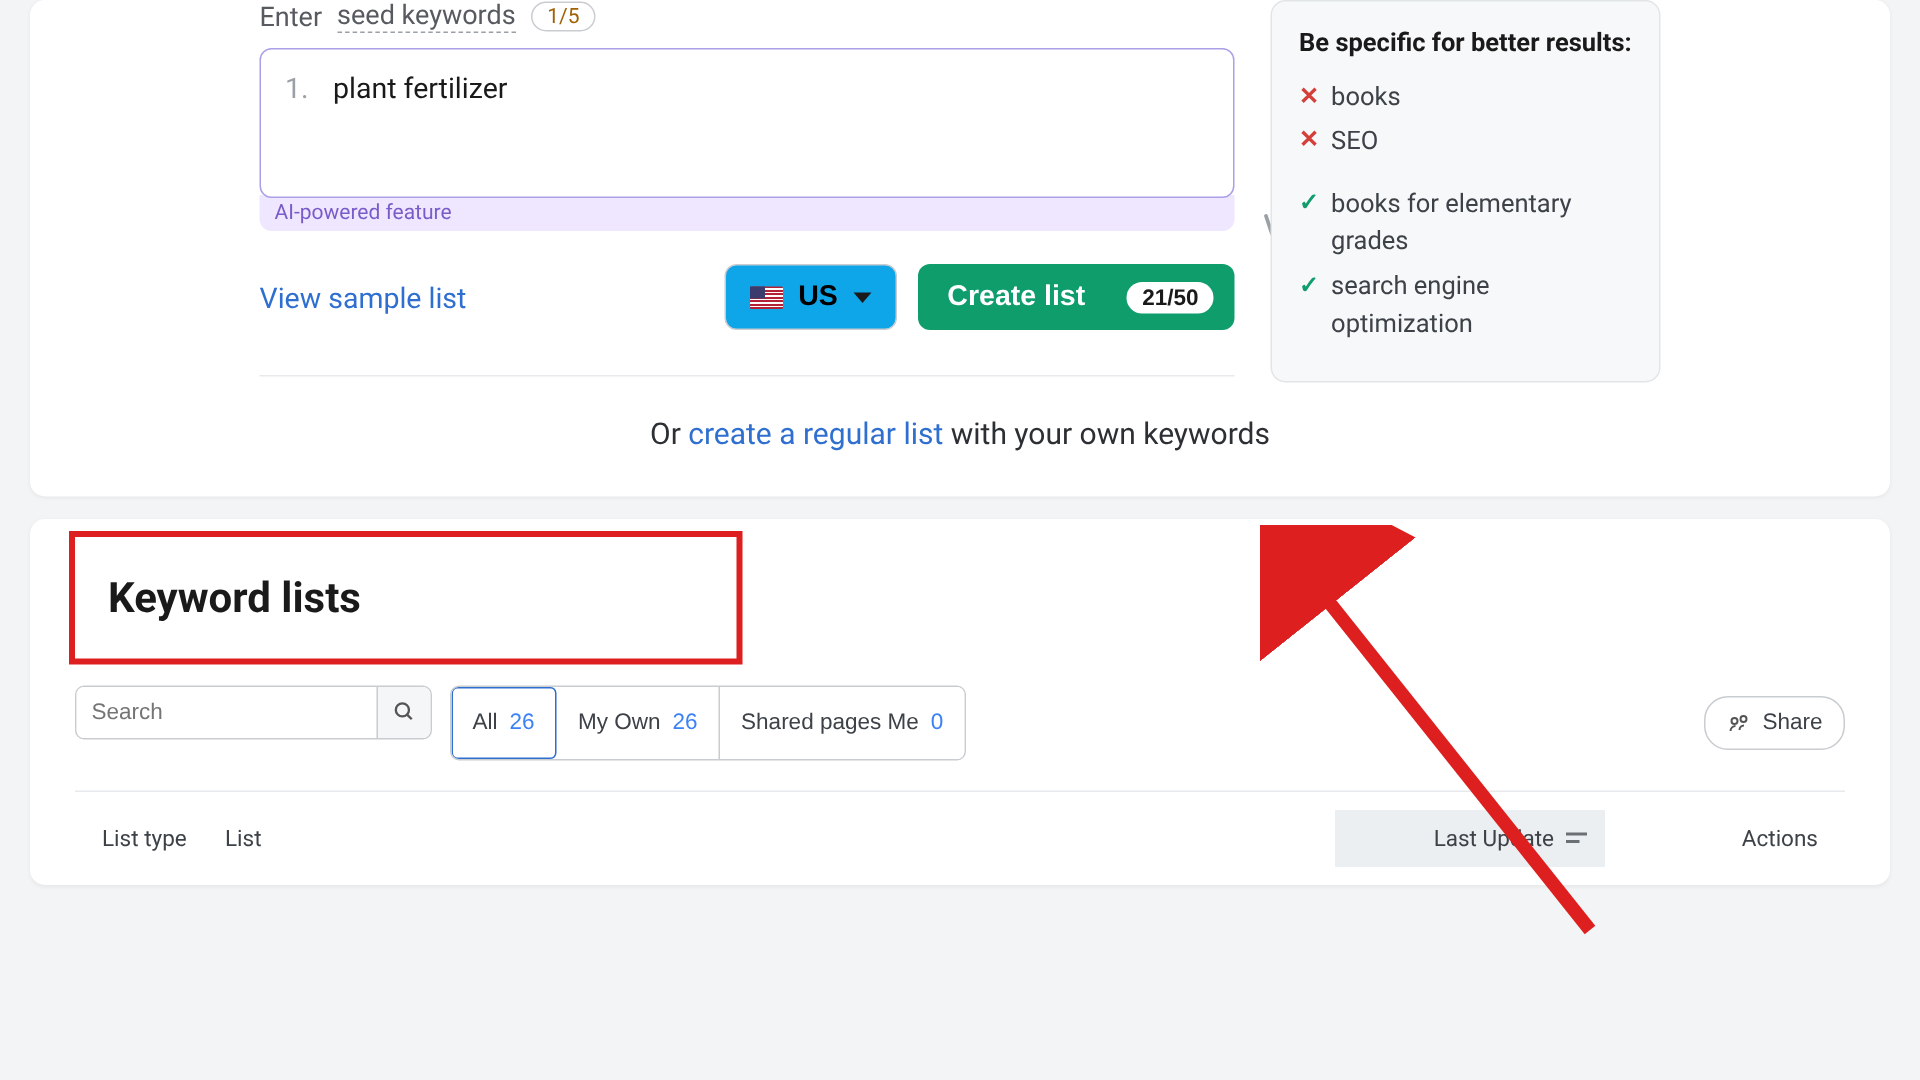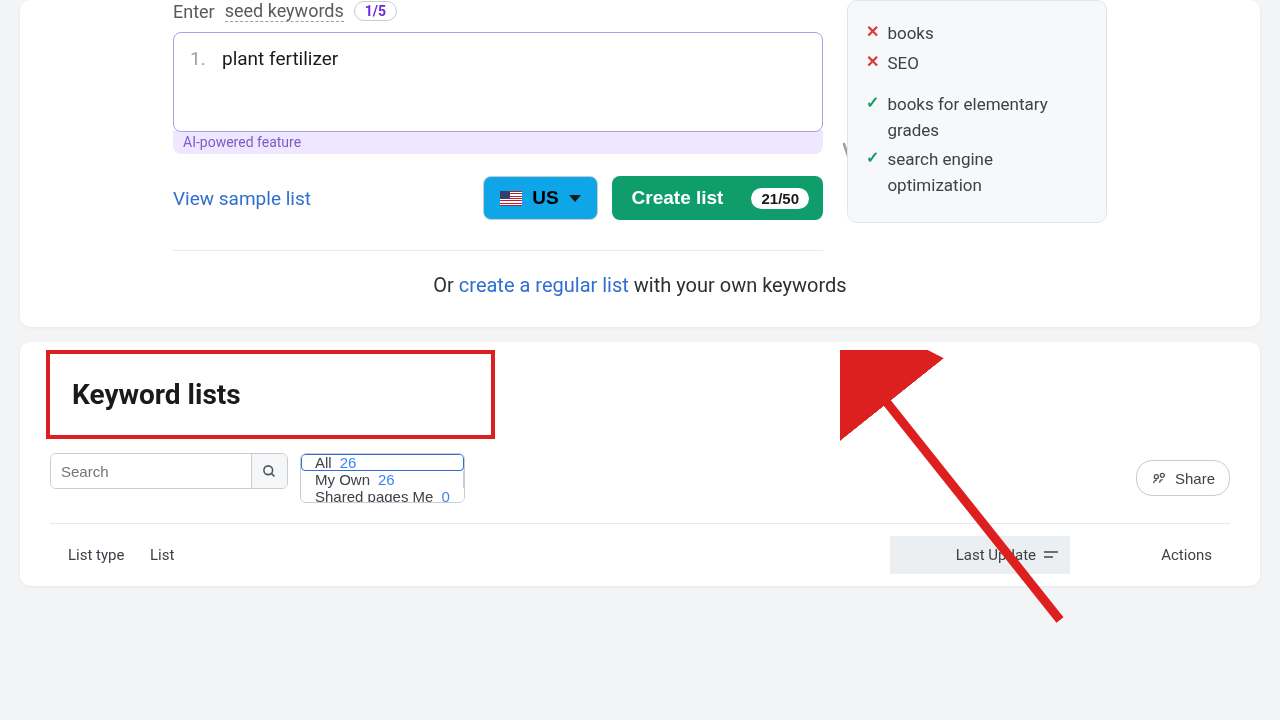--- a/index.html
+++ b/index.html
@@ -60,22 +60,22 @@
     margin-bottom: 10px;
   }
   .seed-label-row .underlined {
     border-bottom: 1px dashed #9aa0a6;
   }
   .count-pill {
     border: 1px solid #c9ccd0;
     border-radius: 999px;
     padding: 1px 10px;
     font-size: 14px;
-    color: #6d28d9;
-    font-weight: 700;
+    color: #a16207;
+    font-weight: 400;
   }
   .seed-box {
     border: 1px solid #a9a0e8;
     border-radius: 8px;
     background: #fff;
     padding: 14px 16px 48px 16px;
     position: relative;
     min-height: 100px;
   }
   .seed-item {
@@ -256,21 +256,20 @@
     cursor: pointer;
     font-size: 15px;
     display:flex;align-items:center;justify-content:center;
   }
   .seg {
     display: inline-flex;
     border: 1px solid #c9ccd0;
     border-radius: 6px;
     overflow: hidden;
     height: 50px;
-    flex-direction: column;
   }
   .seg button {
     border: none;
     background: #fff;
     padding: 0 14px;
     font-size: 15px;
     display: inline-flex;
     align-items: center;
     gap: 8px;
     cursor: pointer;
@@ -371,20 +370,21 @@
             <span>Create list</span>
             <span class="badge">21/50</span>
           </button>
         </div>
       </div>
 
       <hr class="sep">
     </div>
 
     <div class="tips">
+      <h4>Be specific for better results:</h4>
       <div class="tip">
         <span class="x">✕</span>
         <span>books</span>
       </div>
       <div class="tip">
         <span class="x">✕</span>
         <span>SEO</span>
       </div>
       <div style="height:8px"></div>
       <div class="tip">

